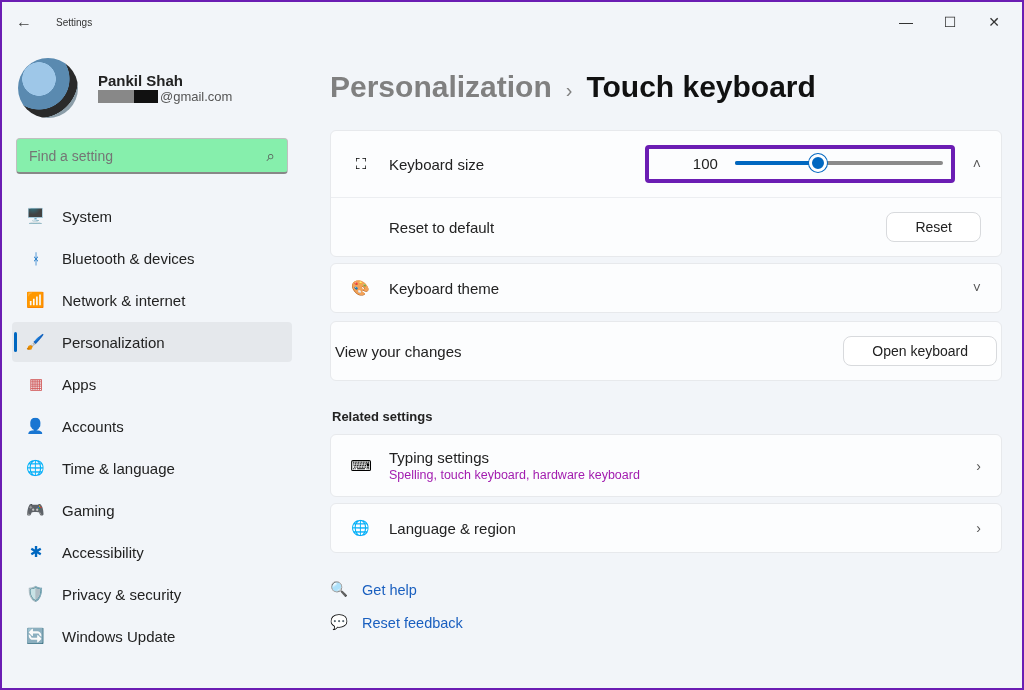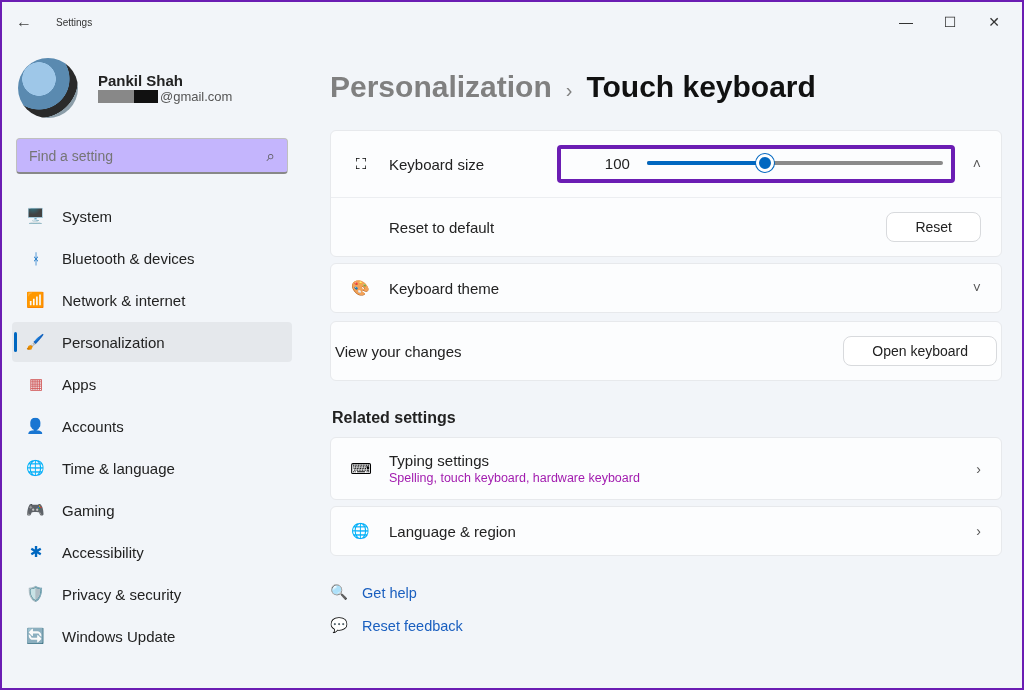--- a/index.html
+++ b/index.html
@@ -9,21 +9,21 @@
   .apptitle { margin-left: 20px; font-size: 10px; color: #333; }
   .win-controls { margin-left: auto; display: flex; gap: 24px; padding-right: 8px; color: #333; font-size: 14px; }
   .win-controls span { cursor: pointer; width: 20px; text-align:center; }
   .layout { display: flex; height: calc(100% - 40px); }
   .sidebar { width: 300px; padding: 8px 10px 0 10px; display: flex; flex-direction: column; }
   .profile { display: flex; align-items: center; gap: 20px; padding: 8px 6px 16px 6px; }
   .avatar { width: 60px; height: 60px; border-radius: 50%; background: radial-gradient(circle at 35% 35%, #9ec7e8 0 30%, #5a8ab0 31% 55%, #2a2a2a 56% 70%, #8b9da8 71% 100%); }
   .profile-name { font-weight: 600; font-size: 15px; color: #222; }
   .profile-email { font-size: 13px; color: #555; display:flex; align-items:center; gap:2px;}
   .redact { display:inline-block; width:60px; height:13px; background:linear-gradient(90deg,#888 0 60%,#111 60% 100%); }
-  .search { margin: 4px 4px 22px 4px; border: 1px solid #bfbfbf; border-bottom: 2px solid #888; border-radius: 4px; background: #c4b5fd; display: flex; align-items: center; padding: 0 12px; height: 36px; }
+  .search { margin: 4px 4px 22px 4px; border: 1px solid #bfbfbf; border-bottom: 2px solid #888; border-radius: 4px; background: #86efac; display: flex; align-items: center; padding: 0 12px; height: 36px; }
   .search input { flex: 1; border: none; outline: none; font-size: 14px; background: transparent; color: #666; }
   .nav { display:flex; flex-direction:column; gap:2px; }
   .nav-item { display: flex; align-items: center; gap: 16px; padding: 10px 14px; border-radius: 4px; font-size: 15px; color: #222; cursor: pointer; position: relative; }
   .nav-item.active { background: #e5e8ec; }
   .nav-item.active::before { content:""; position:absolute; left:2px; top:10px; bottom:10px; width:3px; background:#0067c0; border-radius:2px; }
   .nav-icon { width: 20px; height: 20px; display:flex; align-items:center; justify-content:center; font-size:15px; }
 
   .content { flex: 1; padding: 10px 20px 0 28px; overflow:auto; }
   .bc { display:flex; align-items:baseline; gap:14px; color:#6b6b6b; margin: 18px 0 26px 0;}
   .bc-parent { font-size: 30px; font-weight:600; color:#808080; cursor:pointer; }
@@ -40,21 +40,21 @@
   .btn { background:#fff; border:1px solid #d8dadd; border-radius:8px; padding:6px 28px; font-size:14px; cursor:pointer; color:#222;}
   .divider { height:1px; background:#eceef1; }
 
   .highlight { border:4px solid #6b1db3; border-radius:4px; padding:4px 8px 6px 8px; display:flex; align-items:center; gap:12px; }
   .slider-val { font-size:15px; color:#222; min-width:30px;}
   .slider { position:relative; flex:1; height:20px;}
   .slider .track { position:absolute; top:50%; left:0; right:0; height:4px; background:#8a8a8a; border-radius:2px; transform:translateY(-50%);}
   .slider .fill  { position:absolute; top:50%; left:0; width:40%; height:4px; background:#0067c0; border-radius:2px; transform:translateY(-50%);}
   .slider .thumb { position:absolute; top:50%; left:40%; width:18px; height:18px; background:#0067c0; border:3px solid #fff; border-radius:50%; transform:translate(-50%,-50%); box-shadow:0 0 0 1px #0067c0;}
 
-  .section-title { font-size:16px; font-weight:600; color:#222; margin:28px 0 10px 2px;}
+  .section-title { font-size:13px; font-weight:600; color:#222; margin:28px 0 10px 2px;}
   .link-row { display:flex; align-items:center; gap:14px; padding:8px 0; color:#1a5fbf; font-size:14.5px; cursor:pointer; }
   .link-row .icn { color:#333; }
   .plain { background:transparent; border:none; }
   .plain .row { padding:14px 4px;}
 </style>
 </head>
 <body>
 
 <div class="titlebar">
   <div class="back">←</div>
@@ -135,21 +135,21 @@
       <span class="bc-parent">Personalization</span>
       <span class="bc-sep">›</span>
       <span class="bc-cur">Touch keyboard</span>
     </div>
 
     <div class="card">
       <div class="row">
         <span class="nav-icon">⛶</span>
         <span class="label">Keyboard size</span>
         <div class="grow"></div>
-        <div class="highlight" style="width:398px;padding-left:44px;">
+        <div class="highlight" style="width:310px;padding-left:44px;">
           <span class="slider-val">100</span>
           <div class="slider">
             <div class="track"></div>
             <div class="fill" id="fill" style="width: 40%;"></div>
             <div class="thumb" id="thumb" style="left: 40%;"></div>
           </div>
         </div>
         <span class="exp-icon">˄</span>
       </div>
       <div class="divider"></div>

